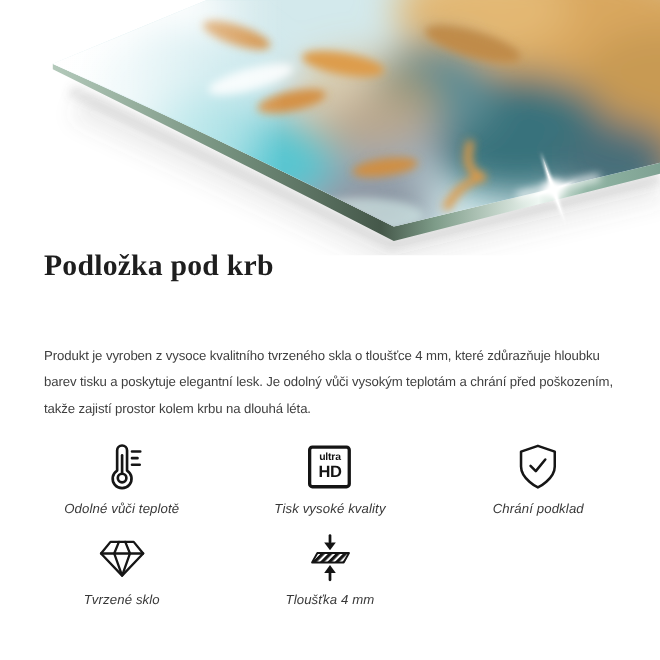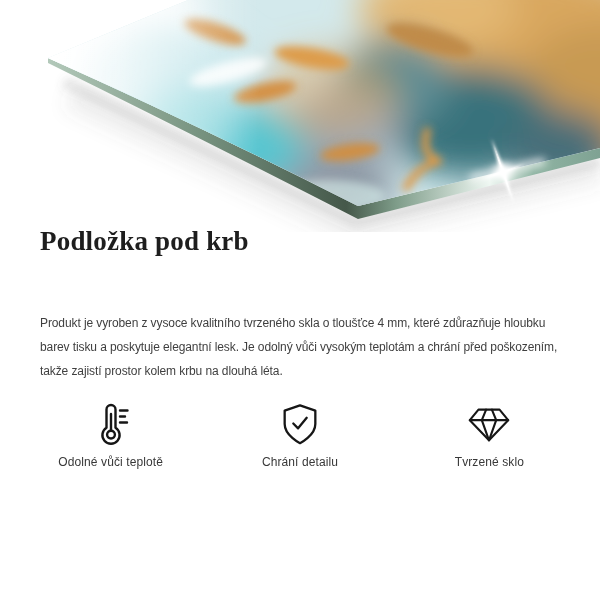--- a/index.html
+++ b/index.html
@@ -21,21 +21,21 @@
     position:absolute;left:40px;top:311px;width:545px;
     font-size:12px;line-height:24px;color:#3f3f3f;letter-spacing:-.1px;
     white-space:pre-line;
   }
   .features{
     position:absolute;left:16px;top:396px;width:568px;
     display:grid;grid-template-columns:repeat(3,1fr);row-gap:10px;
   }
   .feature{display:flex;flex-direction:column;align-items:center;}
   .icon-slot{height:56px;display:flex;align-items:center;justify-content:center;}
-  .feature .label{font-size:12px;color:#383838;margin-top:3px;letter-spacing:.1px;}
+  .feature .label{font-size:12px;color:#383838;margin-top:3px;letter-spacing:.1px;font-style:italic;}
 
   .uhd-box{
     width:33px;height:33px;border:3px solid #141414;border-radius:4px;
     display:flex;flex-direction:column;align-items:center;justify-content:center;
     color:#141414;line-height:1;
   }
   .uhd-top{font-size:9.5px;font-weight:700;letter-spacing:-.2px;}
   .uhd-bottom{font-size:15px;font-weight:800;letter-spacing:-.3px;margin-top:1px;}
 
   .ico{stroke:#161616;fill:none;stroke-width:2.4;stroke-linecap:round;stroke-linejoin:round;}
@@ -142,37 +142,66 @@
       <svg class="ico" width="48" height="48" viewBox="0 0 48 48">
         <path d="M28.5 27.8 V9.5 a4.5 4.5 0 0 0 -9 0 v18.3 a8.6 8.6 0 1 0 9 0 Z"></path>
         <circle cx="24" cy="34.6" r="3.9"></circle>
         <path d="M24 30.7 V14"></path>
         <path d="M33 10.5 h7.5 M33 16.5 h5 M33 22.5 h7"></path>
       </svg>
     </div>
     <div class="label">Odolné vůči teplotě</div>
   </div>
 
+  <div class="feature">
+    <div class="icon-slot">
+      <div class="uhd-box">
+        <span class="uhd-top">ultra</span>
+        <span class="uhd-bottom">HD</span>
+      </div>
+    </div>
+    <div class="label">Tisk vysoké kvality</div>
+  </div>
 
   <div class="feature">
     <div class="icon-slot">
       <svg class="ico" width="46" height="46" viewBox="0 0 48 48">
         <path d="M24 44 C24 44 40 36 40 24 V10 L24 4.5 L8 10 v14 C8 36 24 44 24 44 Z"></path>
         <path d="M17 23.5 L22 28.5 L31 17.5"></path>
       </svg>
     </div>
-    <div class="label">Chrání detailu</div>
+    <div class="label">Chrání podklad</div>
   </div>
 
   <div class="feature">
     <div class="icon-slot">
       <svg class="ico" width="46" height="46" viewBox="0 0 48 48" style="stroke-width:2.2">
         <path d="M13 9 H35 L44 20 L24 41 L4 20 Z"></path>
         <path d="M4 20 H44"></path>
         <path d="M21 9 L16.5 20 L24 41 L31.5 20 L27 9"></path>
       </svg>
     </div>
     <div class="label">Tvrzené sklo</div>
   </div>
 
 
+  <div class="feature">
+    <div class="icon-slot">
+      <svg width="46" height="46" viewBox="0 0 48 48">
+        <defs>
+          <pattern id="hatch6" width="5" height="5" patternUnits="userSpaceOnUse" patternTransform="rotate(45)">
+            <rect width="5" height="5" fill="#ffffff"></rect>
+            <rect width="3" height="5" fill="#141414"></rect>
+          </pattern>
+        </defs>
+        <g stroke="#141414" stroke-width="2.6" stroke-linecap="round">
+          <path d="M24 3 V9"></path>
+          <path d="M24 45 V39"></path>
+        </g>
+        <path d="M18.5 9.5 H29.5 L24 17 Z" fill="#141414"></path>
+        <path d="M18.5 38.5 H29.5 L24 31 Z" fill="#141414"></path>
+        <path d="M12 19.5 H42 L37 28.5 H7 Z" fill="url(#hatch6)" stroke="#141414" stroke-width="1.8" stroke-linejoin="round"></path>
+      </svg>
+    </div>
+    <div class="label">Tloušťka 4 mm</div>
+  </div>
 
 </div>
 
 </body></html>

